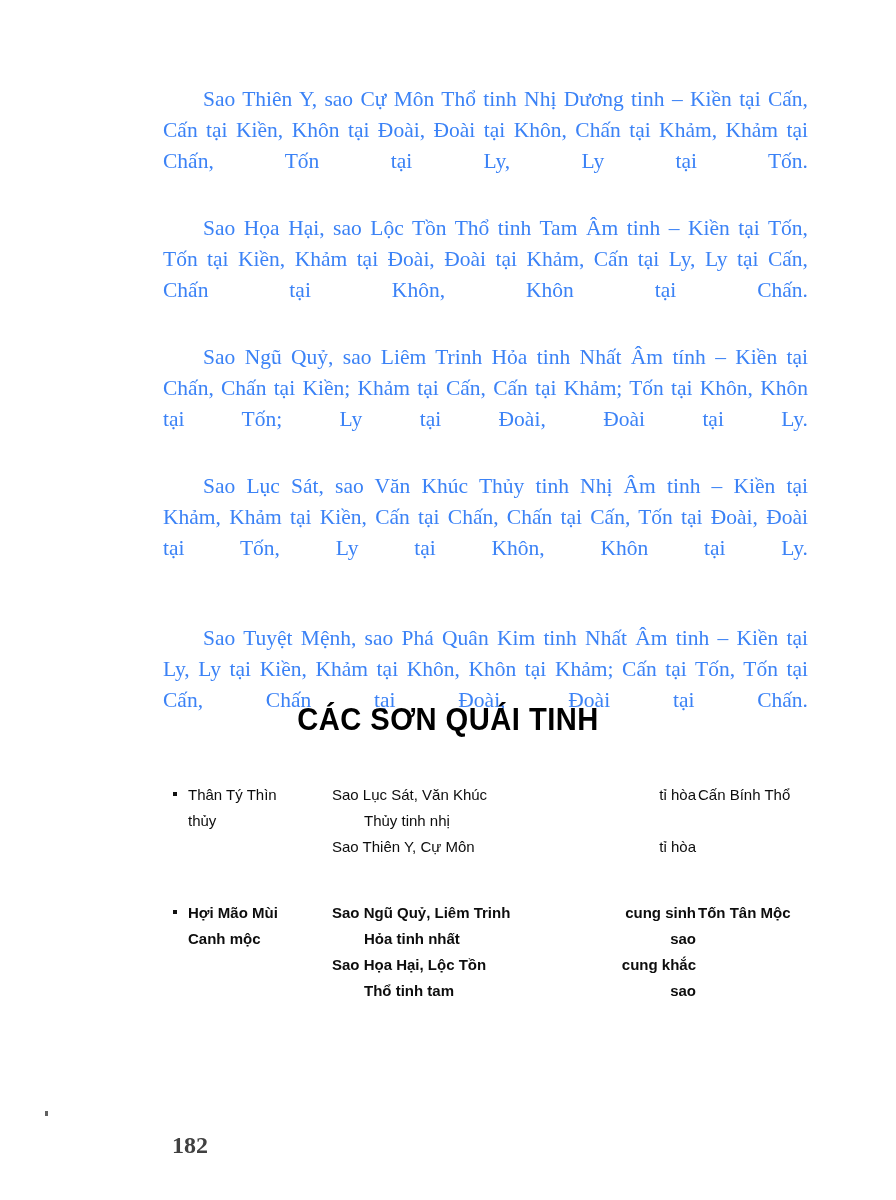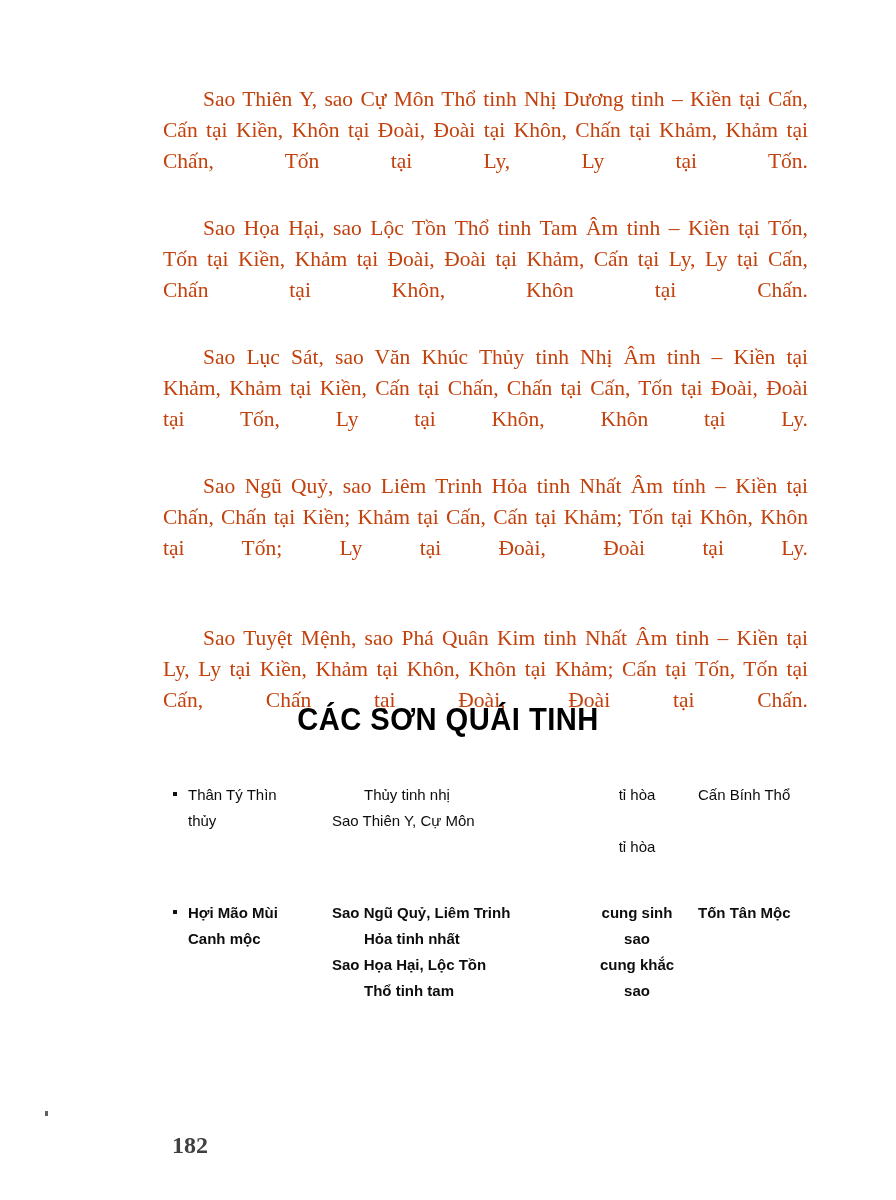--- a/index.html
+++ b/index.html
@@ -26,21 +26,21 @@
     width: 645px;
   }
 
   .para {
     margin: 0 0 5px 0;
     font-family: "Liberation Serif", "DejaVu Serif", serif;
     font-size: 21.5px;
     line-height: 31px;
     text-align: justify;
     text-indent: 40px;
-    color: #c2410c;
+    color: #3b82f6;
     -webkit-font-smoothing: none;
     word-spacing: 0.06em;
   }
   .para:last-child { margin-bottom: 0; margin-top: 28px; }
 
   
   .para::after {
     content: "";
     display: inline-block;
     width: 100%;
@@ -105,21 +105,21 @@
     width: 240px;
   }
   .star-main { }
   .star-sub { padding-left: 32px; }
 
   .rel-cell {
     position: absolute;
     left: 408px;
     top: 0;
     width: 118px;
-    text-align: center;
+    text-align: right;
   }
   .rel-block { }
   .rel-spacer { height: 26px; }
 
   .result-cell {
     position: absolute;
     left: 516px;
     top: 0;
     width: 180px;
     white-space: nowrap;
@@ -149,38 +149,39 @@
   }
 </style>
 </head>
 <body>
 
 <div id="page">
 
   <div id="body-text">
     <p class="para">Sao Thiên Y, sao Cự Môn Thổ tinh Nhị Dương tinh – Kiền tại Cấn, Cấn tại Kiền, Khôn tại Đoài, Đoài tại Khôn, Chấn tại Khảm, Khảm tại Chấn, Tốn tại Ly, Ly tại Tốn.</p>
     <p class="para">Sao Họa Hại, sao Lộc Tồn Thổ tinh Tam Âm tinh – Kiền tại Tốn, Tốn tại Kiền, Khảm tại Đoài, Đoài tại Khảm, Cấn tại Ly, Ly tại Cấn, Chấn tại Khôn, Khôn tại Chấn.</p>
+    <p class="para">Sao Ngũ Quỷ, sao Liêm Trinh Hỏa tinh Nhất Âm tính – Kiền tại Chấn, Chấn tại Kiền; Khảm tại Cấn, Cấn tại Khảm; Tốn tại Khôn, Khôn tại Tốn; Ly tại Đoài, Đoài tại Ly.</p>
     <p class="para">Sao Lục Sát, sao Văn Khúc Thủy tinh Nhị Âm tinh – Kiền tại Khảm, Khảm tại Kiền, Cấn tại Chấn, Chấn tại Cấn, Tốn tại Đoài, Đoài tại Tốn, Ly tại Khôn, Khôn tại Ly.</p>
-    <p class="para">Sao Ngũ Quỷ, sao Liêm Trinh Hỏa tinh Nhất Âm tính – Kiền tại Chấn, Chấn tại Kiền; Khảm tại Cấn, Cấn tại Khảm; Tốn tại Khôn, Khôn tại Tốn; Ly tại Đoài, Đoài tại Ly.</p>
     <p class="para">Sao Tuyệt Mệnh, sao Phá Quân Kim tinh Nhất Âm tinh – Kiền tại Ly, Ly tại Kiền, Khảm tại Khôn, Khôn tại Khảm; Cấn tại Tốn, Tốn tại Cấn, Chấn tại Đoài, Đoài tại Chấn.</p>
   </div>
 
   <div id="section-heading">CÁC SƠN QUÁI TINH</div>
 
   <div id="quai-table">
 
     <div class="trow">
       <div class="bullet-cell">
         <span class="bullet-mark"></span>
         <div class="bullet-lines">
           <div>Thân Tý Thìn</div>
           <div>thủy</div>
         </div>
       </div>
       <div class="stars-cell">
+        <div class="star-main">Sao Lục Sát, Văn Khúc</div>
         <div class="star-sub">Thủy tinh nhị</div>
         <div class="star-main">Sao Thiên Y, Cự Môn</div>
       </div>
       <div class="rel-cell">
         <div class="rel-block">tỉ hòa</div>
         <div class="rel-spacer"></div>
         <div class="rel-block">tỉ hòa</div>
       </div>
       <div class="result-cell">Cấn Bính Thổ</div>
     </div>

